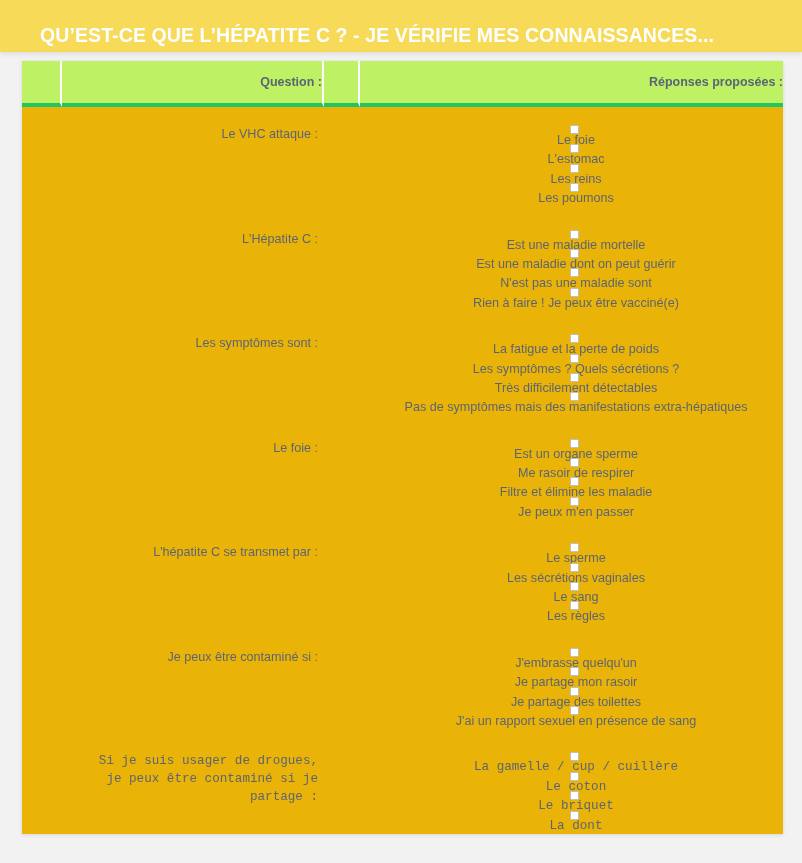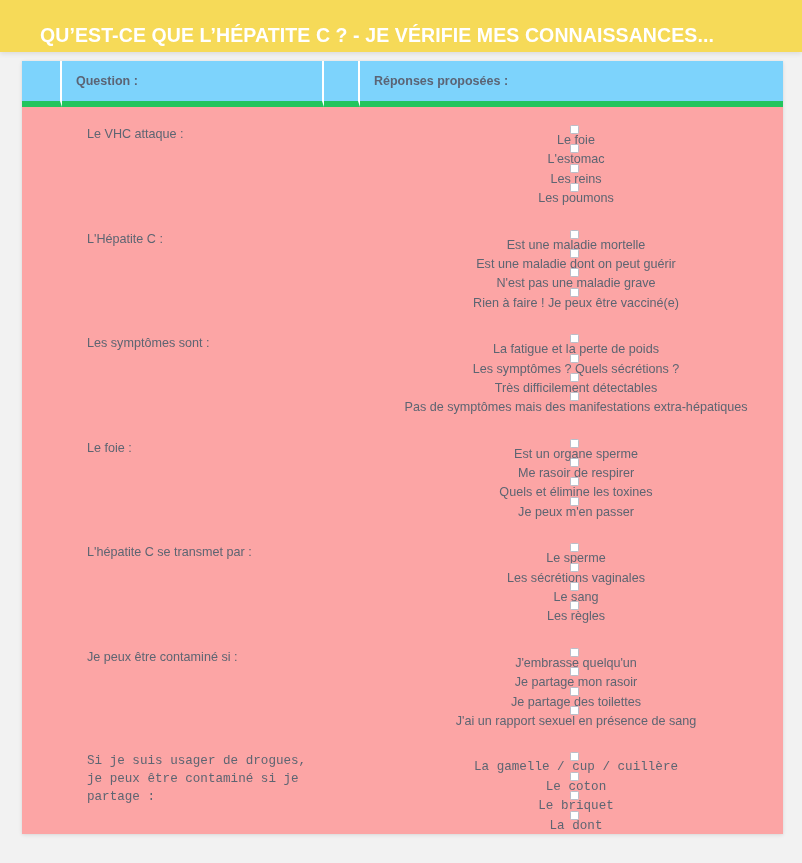--- a/index.html
+++ b/index.html
@@ -60,43 +60,44 @@
     border-spacing: 0;
     width: 761px;
     table-layout: fixed;
   }
   table.quiz col.c-gutter-a { width: 40px; }
   table.quiz col.c-question { width: 262px; }
   table.quiz col.c-gutter-b { width: 36px; }
   table.quiz col.c-answers  { width: 423px; }
 
   thead th {
-    background: #7dd3fc;
+    background: #bef264;
     height: 46px;
     padding: 0;
     border-right: 2px solid #ffffff;
-    border-bottom: 6px solid #22c55e;
+    border-bottom: 4px solid #22c55e;
     vertical-align: middle;
-    text-align: left;
+    text-align: right;
   }
   thead th:last-child { border-right: none; }
   thead th .th-label {
     display: block;
     font-size: 12.5px;
     font-weight: bold;
     color: #5b6475;
     padding-left: 14px;
     line-height: 1;
   }
   thead th.gutter .th-label { padding: 0; }
 
   tbody td {
     vertical-align: top;
     padding: 0;
-    background: #fca5a5;
+    background: #eab308;
+    text-align: right;
   }
   tbody tr.qrow > td { padding-top: 12px; padding-bottom: 15px; }
   tbody tr.qrow:first-child > td { padding-top: 18px; }
   tbody tr.qrow:last-child > td { padding-bottom: 20px; font-family: Liberation Mono, monospace; }
 
   .question-text {
     font-size: 12.6px;
     color: #5d6572;
     line-height: 18px;
     padding-left: 25px;
@@ -199,21 +200,21 @@
                 <label class="answer-row">
                   <span class="cb"></span>
                   <span class="answer-label">Est une maladie mortelle</span>
                 </label>
                 <label class="answer-row">
                   <span class="cb"></span>
                   <span class="answer-label">Est une maladie dont on peut guérir</span>
                 </label>
                 <label class="answer-row">
                   <span class="cb"></span>
-                  <span class="answer-label">N'est pas une maladie grave</span>
+                  <span class="answer-label">N'est pas une maladie sont</span>
                 </label>
                 <label class="answer-row">
                   <span class="cb"></span>
                   <span class="answer-label">Rien à faire ! Je peux être vacciné(e)</span>
                 </label>
               </div>
             </td>
           </tr>
           <tr class="qrow">
             <td></td>
@@ -253,21 +254,21 @@
                 <label class="answer-row">
                   <span class="cb"></span>
                   <span class="answer-label">Est un organe sperme</span>
                 </label>
                 <label class="answer-row">
                   <span class="cb"></span>
                   <span class="answer-label">Me rasoir de respirer</span>
                 </label>
                 <label class="answer-row">
                   <span class="cb"></span>
-                  <span class="answer-label">Quels et élimine les toxines</span>
+                  <span class="answer-label">Filtre et élimine les maladie</span>
                 </label>
                 <label class="answer-row">
                   <span class="cb"></span>
                   <span class="answer-label">Je peux m'en passer</span>
                 </label>
               </div>
             </td>
           </tr>
           <tr class="qrow">
             <td></td>

